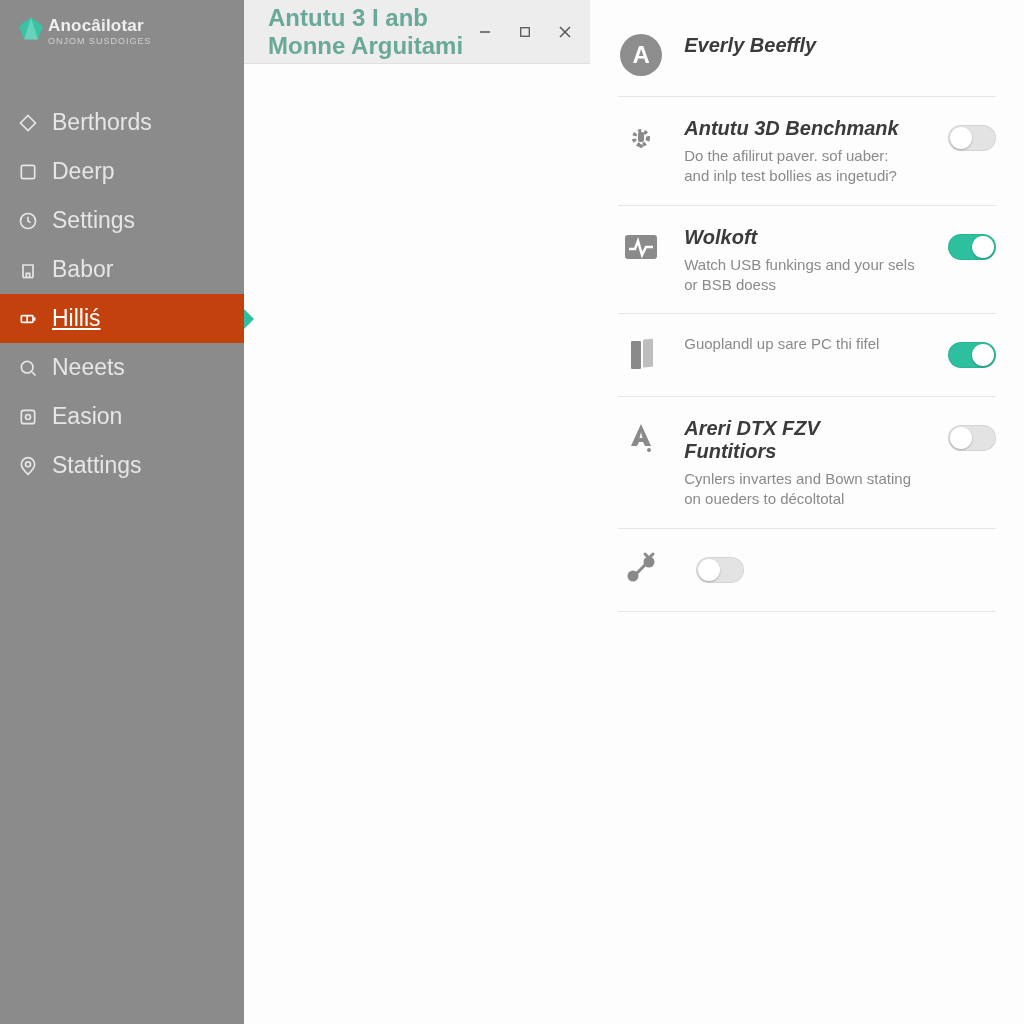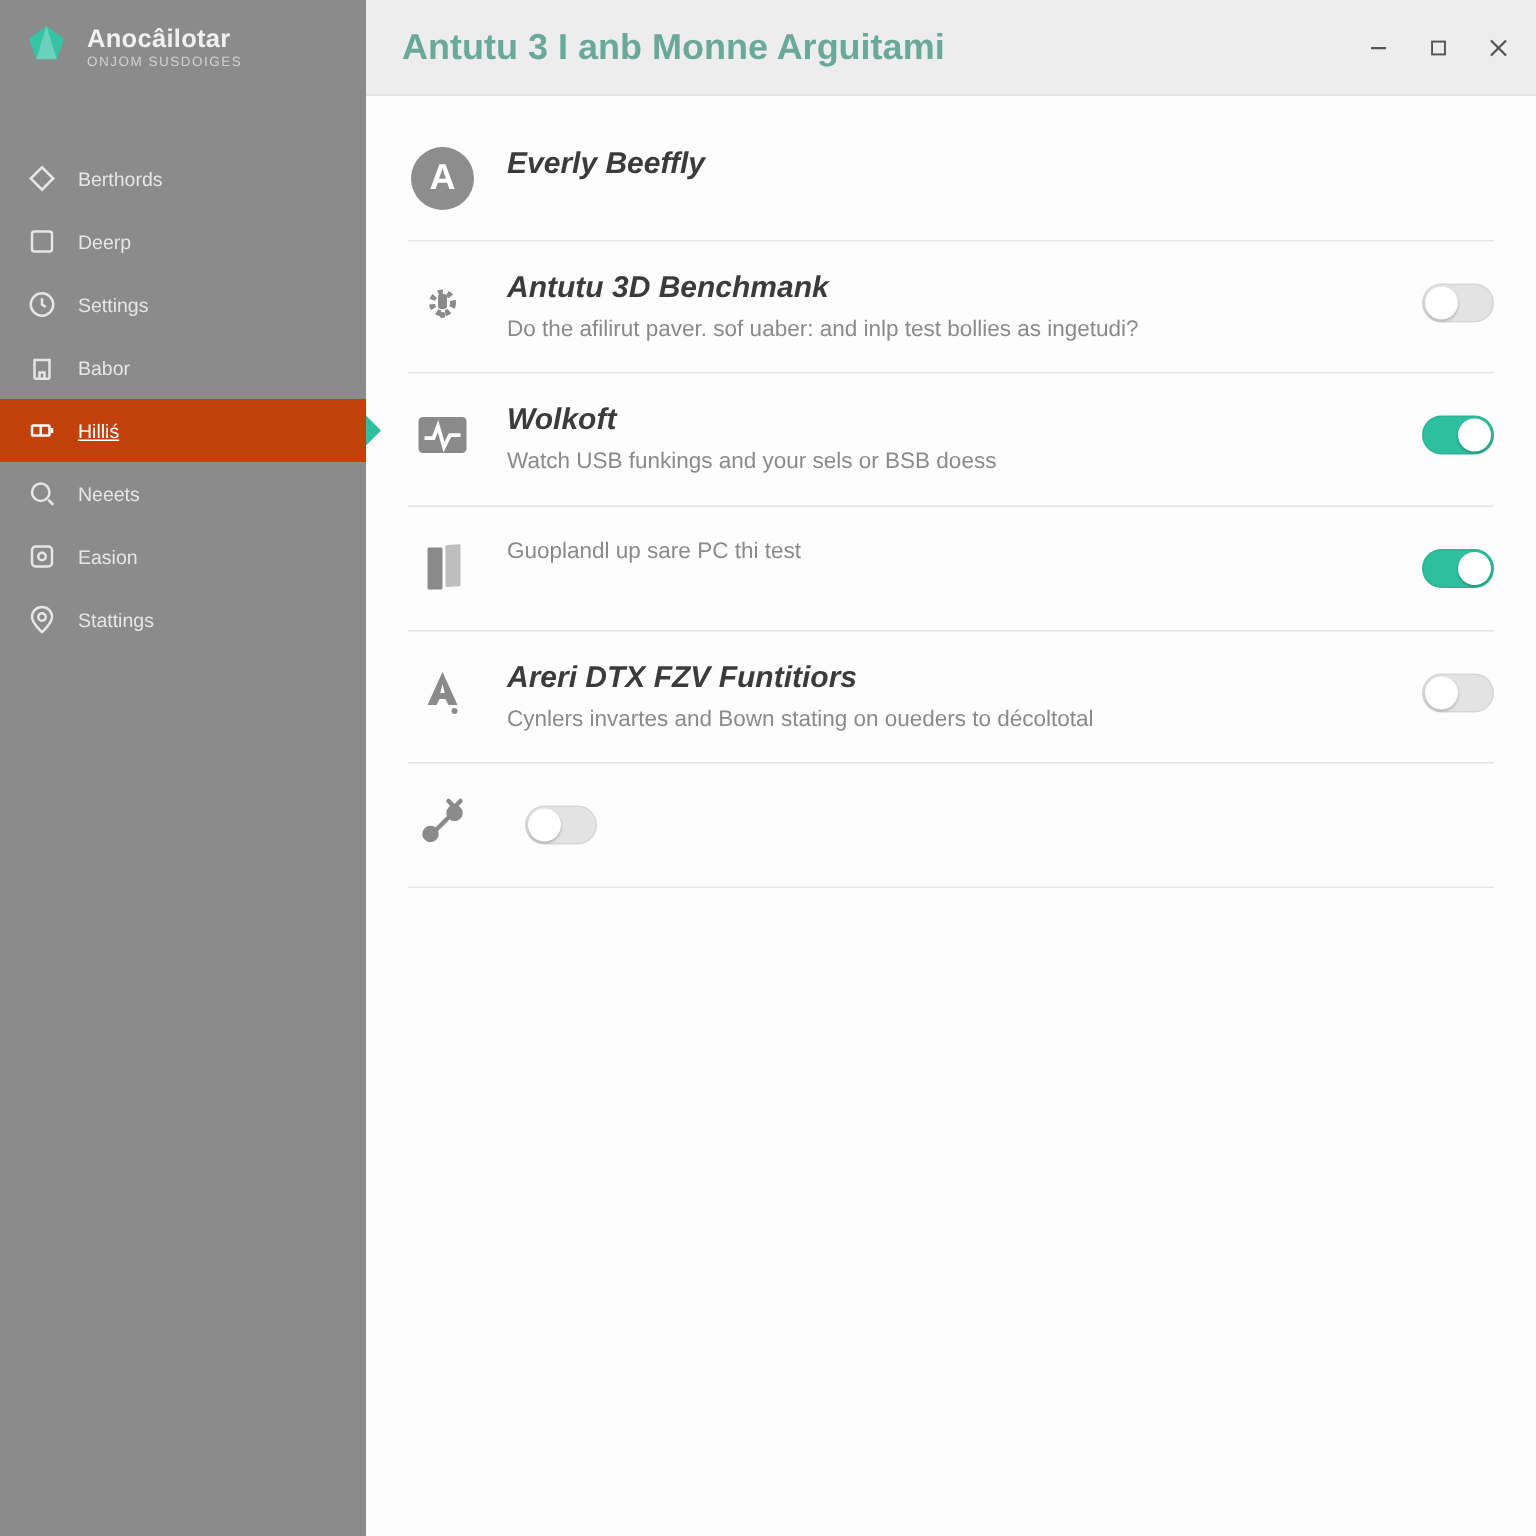--- a/index.html
+++ b/index.html
@@ -11,38 +11,37 @@
     width: 244px;
     background: #8b8b8b;
     color: #e8e8e8;
     display: flex;
     flex-direction: column;
     flex-shrink: 0;
   }
   .brand {
     display: flex;
     align-items: center;
-    gap: 10px;
     padding: 14px 14px 20px 14px;
   }
   .brand-logo {
     width: 34px; height: 34px;
     color: #30c9a7;
   }
   .brand-text { display: flex; flex-direction: column; }
   .brand-title { font-size: 17px; font-weight: 600; color: #f0f0f0; letter-spacing: 0.2px; }
   .brand-sub   { font-size: 9px; letter-spacing: 1px; color: #d0d0d0; text-transform: uppercase; }
 
   .nav { margin-top: 30px; }
   .nav-item {
     display: flex;
     align-items: center;
     gap: 14px;
     padding: 11px 18px;
-    font-size: 13px;
+    font-size: 23px;
     color: #e6e6e6;
     cursor: pointer;
     position: relative;
   }
   .nav-item svg { width: 20px; height: 20px; flex-shrink: 0; }
   .nav-item.active {
     background: #c2410c;
     color: #fff;
     text-decoration: underline;
   }
@@ -55,21 +54,21 @@
     border-top: 10px solid transparent;
     border-bottom: 10px solid transparent;
     border-left: 10px solid #2dbf9e;
   }
 
   
   .main {
     flex: 1;
     background: #fdfdfd;
     display: flex;
-    flex-direction: column;
+    flex-direction: row;
   }
   .titlebar {
     height: 64px;
     background: #ededed;
     display: flex;
     align-items: center;
     padding: 0 16px 0 24px;
     border-bottom: 1px solid #e0e0e0;
   }
   .page-title {
@@ -280,21 +279,21 @@
     </div>
 
     <div class="row">
       <div class="row-icon">
         <svg viewBox="0 0 40 40" fill="currentColor">
             <rect x="10" y="6" width="10" height="28" rx="1"></rect>
             <rect x="22" y="6" width="10" height="28" rx="1" opacity="0.55" transform="skewY(-4)"></rect>
           </svg>
       </div>
       <div class="row-body">
-        <div class="row-desc">Guoplandl up sare PC thi test</div>
+        <div class="row-desc">Guoplandl up sare PC thi fifel</div>
       </div>
       <div class="row-toggle">
           <div class="toggle on"></div>
         </div>
     </div>
 
     <div class="row">
       <div class="row-icon">
         <svg viewBox="0 0 40 40" fill="currentColor">
             <path d="M20 6 L30 28 L24 28 L22 24 L18 24 L16 28 L10 28 Z M20 14 L18.5 20 L21.5 20 Z"></path>

